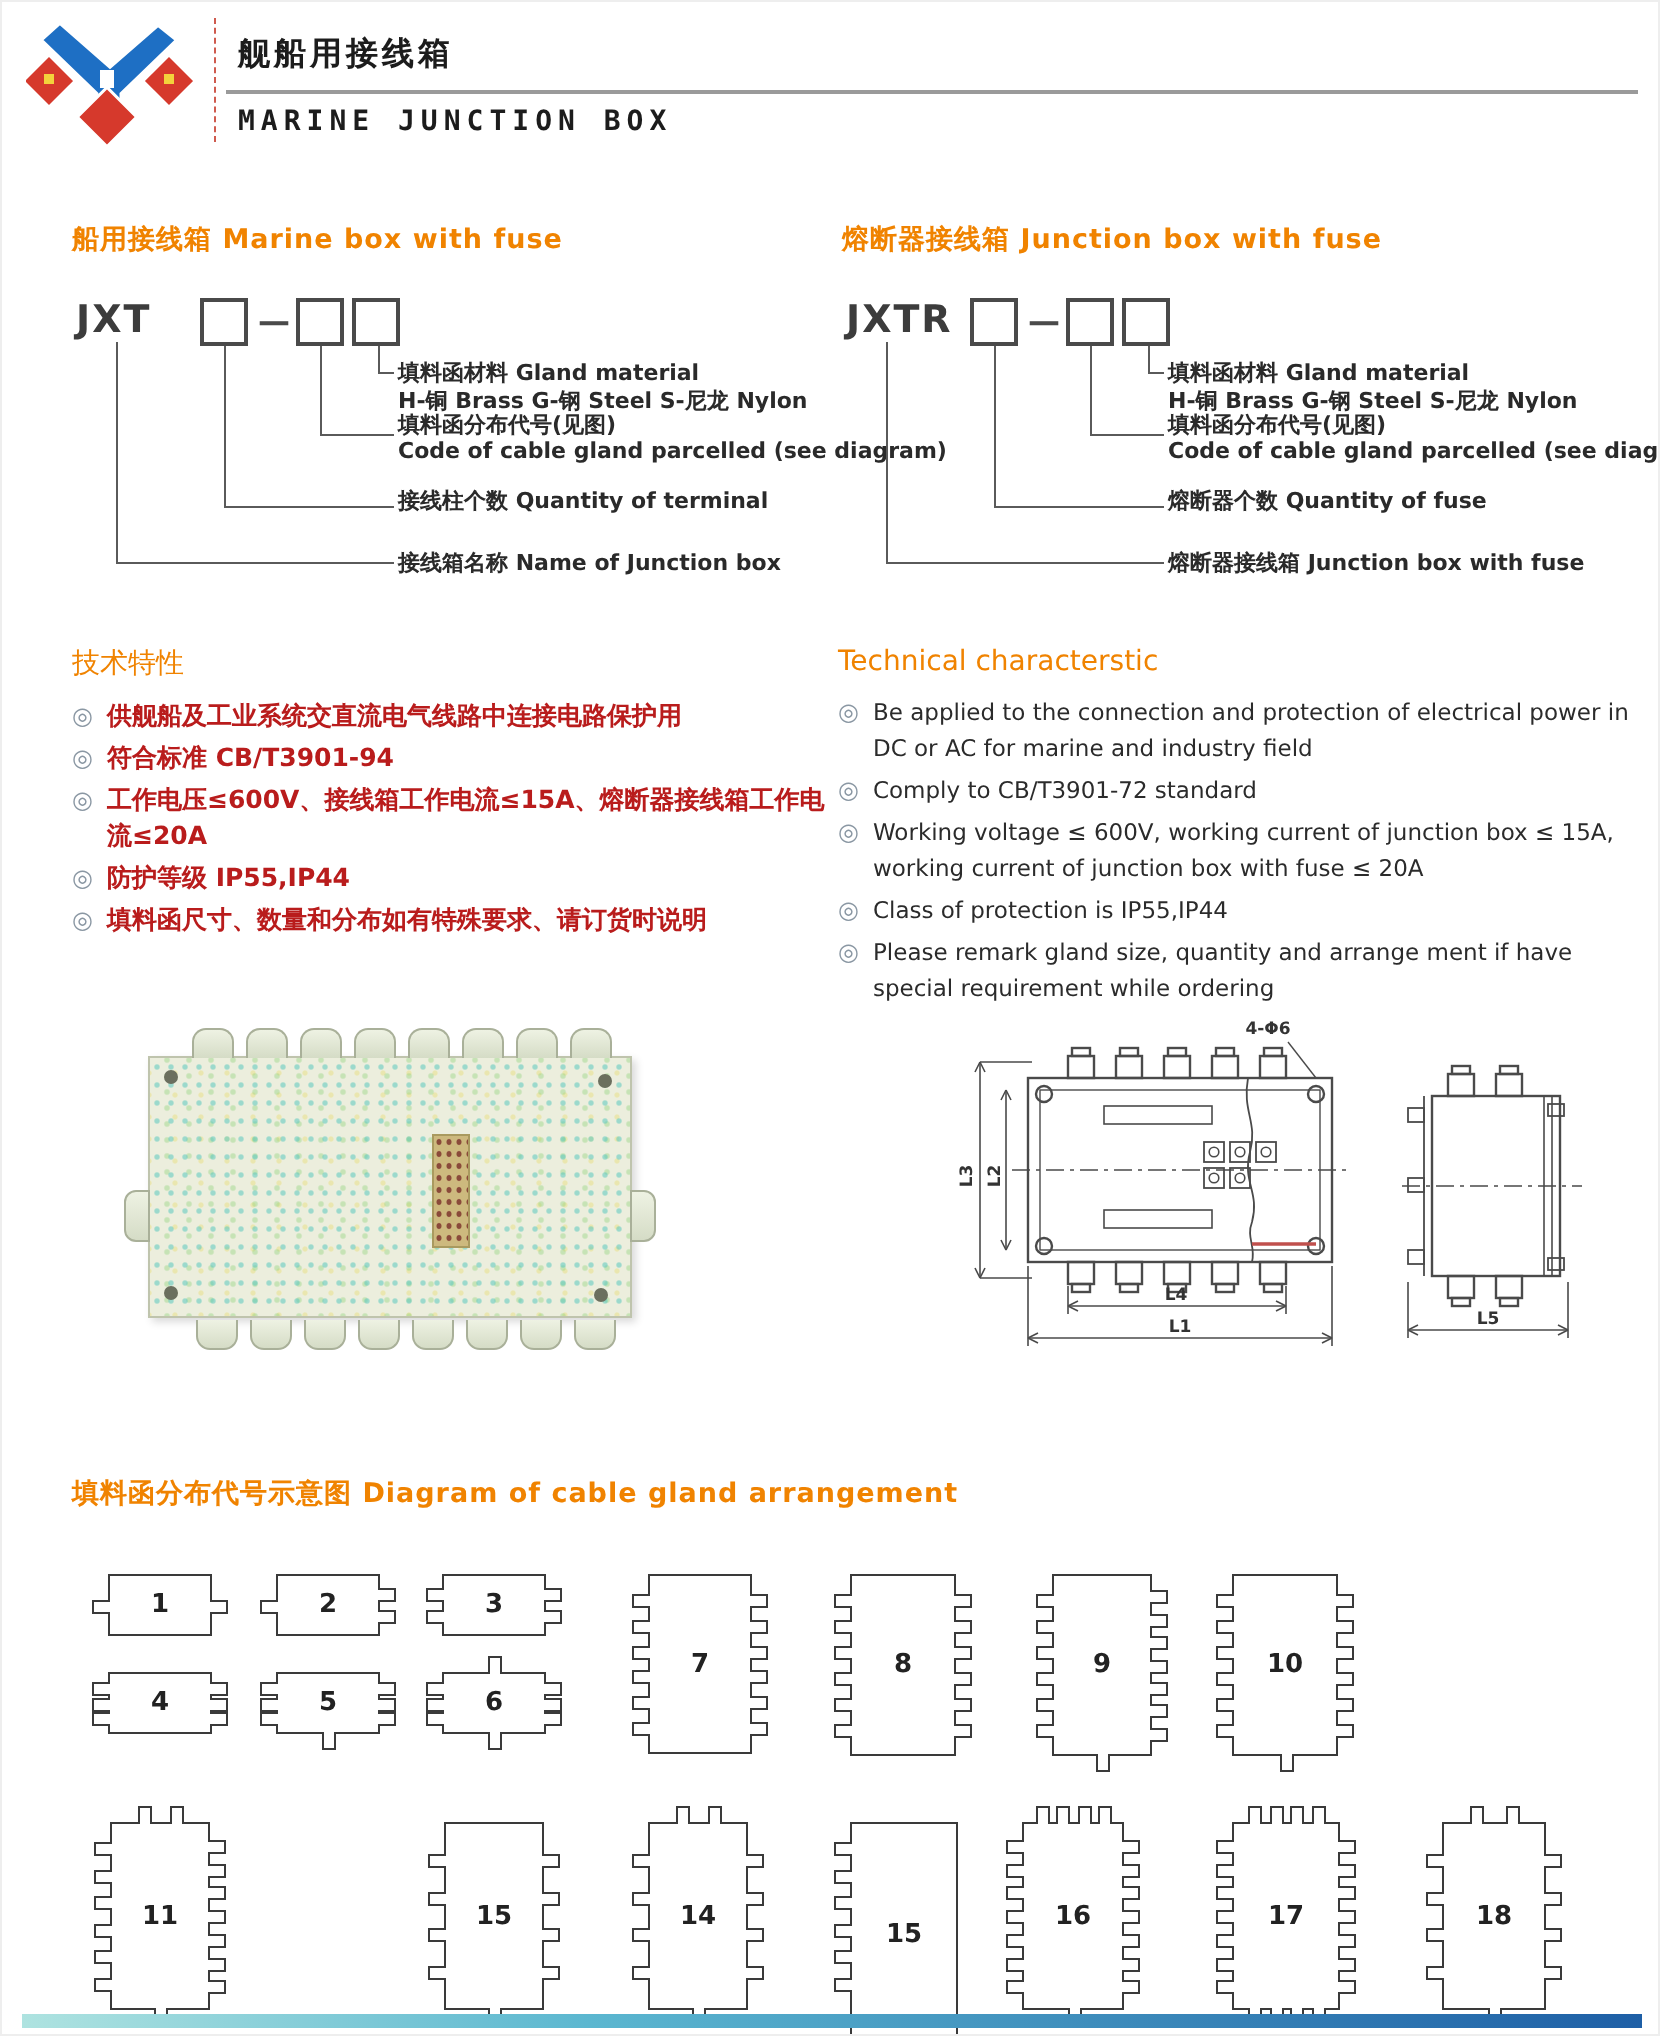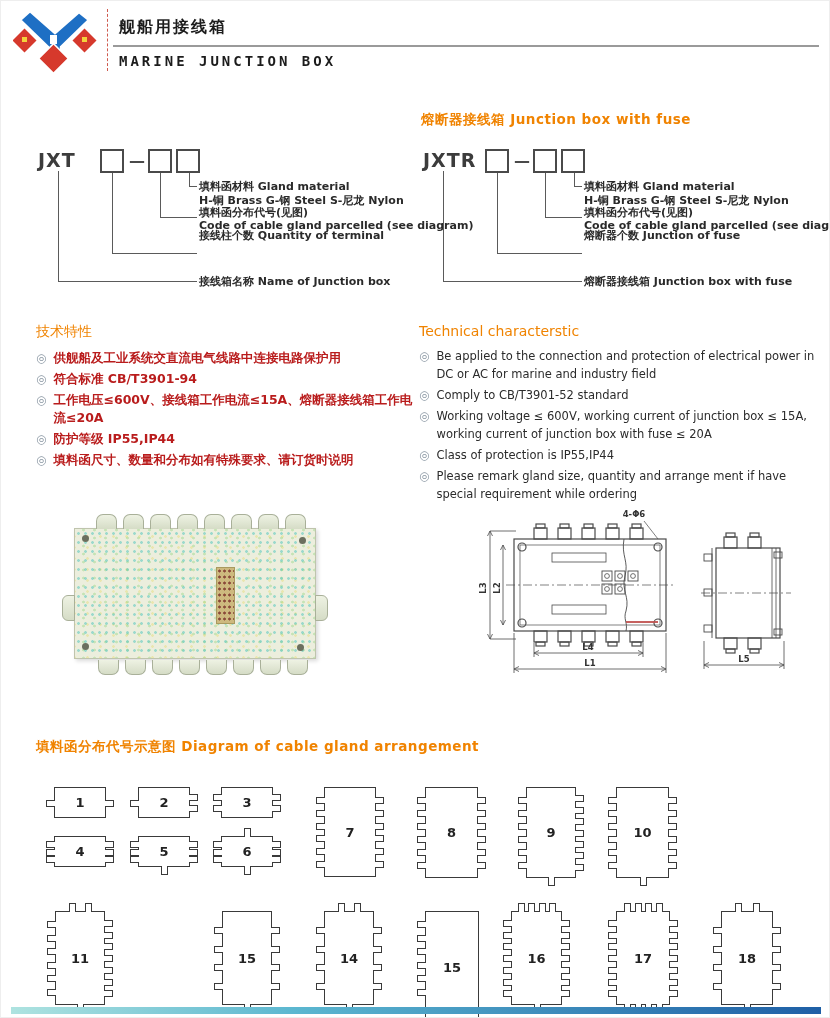--- a/index.html
+++ b/index.html
@@ -19,21 +19,21 @@
   .desig .model{position:absolute;left:2px;top:8px;font-size:19px;font-weight:bold;color:#3c3c3c;letter-spacing:1px;}
   .desig .mbox{position:absolute;top:8px;width:24px;height:24px;border:2px solid #4a4a4a;background:#fff;box-sizing:border-box;}
   .desig .b1{left:64px;} .desig .b2{left:112px;} .desig .b3{left:140px;}
   .desig .dash{position:absolute;left:91px;top:8px;width:20px;text-align:center;font-size:16px;font-weight:bold;color:#4a4a4a;line-height:24px;}
   .elbow{position:absolute;border-left:1px solid #5a5a5a;border-bottom:1px solid #5a5a5a;}
   .e1{left:153px;top:32px;width:7px;height:13px;}
   .e2{left:124px;top:32px;width:36px;height:44px;}
   .e3{left:76px;top:32px;width:84px;height:80px;}
   .e4{left:22px;top:30px;width:138px;height:110px;}
   .dlabel{position:absolute;left:163px;font-size:11px;font-weight:600;color:#2a2a2a;white-space:nowrap;}
-  .dl1a{top:38px;} .dl1b{top:52px;} .dl2a{top:64px;} .dl2b{top:78px;} .dl3{top:87px;text-align:right;} .dl4{top:133px;}
+  .dl1a{top:38px;} .dl1b{top:52px;} .dl2a{top:64px;} .dl2b{top:78px;} .dl3{top:102px;text-align:right;} .dl4{top:133px;}
   
   .tech{position:absolute;width:392px;}
   .tech .th{font-size:14px;font-weight:normal;color:#f08300;margin-bottom:8px;}
   .ti{display:flex;gap:7px;margin-bottom:3px;}
   .ti .b{color:#8a97a3;font-size:12px;line-height:18px;flex:0 0 auto;}
   .tech-cn .ti .t{font-size:12.5px;line-height:18px;font-weight:600;color:#b91c1c;}
   .tech-en .ti .t{font-size:11.5px;line-height:18px;font-weight:400;color:#2b2b2b;}
   
   .photo-wrap{position:absolute;left:61px;top:512px;width:266px;height:164px;}
   .photo-body{position:absolute;left:12px;top:15px;width:242px;height:131px;
@@ -82,20 +82,21 @@
     <rect x="30" y="41" width="21" height="21" transform="rotate(45 40.5 51.5)" fill="#d6392c" stroke="#ffffff" stroke-width="1.5"></rect>
     <rect x="9" y="30" width="5" height="5" fill="#f3d23c"></rect>
     <rect x="69" y="30" width="5" height="5" fill="#f3d23c"></rect>
     <rect x="37" y="28" width="7" height="9" fill="#ffffff"></rect>
   </svg>
   <div class="hdr-sep"></div>
   <div class="hdr-title-cn">舰船用接线箱</div>
   <div class="hdr-rule"></div>
   <div class="hdr-title-en">MARINE JUNCTION BOX</div>
 
+  <div class="oh" style="left:35px;top:110px;">船用接线箱 Marine box with fuse</div>
   <div class="oh" style="left:420px;top:110px;">熔断器接线箱 Junction box with fuse</div>
 
   <div class="desig" style="left:35px;top:140px;">
     <span class="model">JXT</span>
     <div class="mbox b1"></div>
     <span class="dash">—</span>
     <div class="mbox b2"></div>
     <div class="mbox b3"></div>
     <div class="elbow e1"></div>
     <div class="elbow e2"></div>
@@ -116,21 +117,21 @@
     <div class="mbox b2"></div>
     <div class="mbox b3"></div>
     <div class="elbow e1"></div>
     <div class="elbow e2"></div>
     <div class="elbow e3"></div>
     <div class="elbow e4"></div>
     <div class="dlabel dl1a">填料函材料 Gland material</div>
     <div class="dlabel dl1b">H-铜 Brass   G-钢 Steel   S-尼龙 Nylon</div>
     <div class="dlabel dl2a">填料函分布代号(见图)</div>
     <div class="dlabel dl2b">Code of cable gland parcelled (see diagram)</div>
-    <div class="dlabel dl3">熔断器个数 Junction of fuse</div>
+    <div class="dlabel dl3">熔断器个数 Quantity of fuse</div>
     <div class="dlabel dl4">熔断器接线箱 Junction box with fuse</div>
   </div>
 
   <div class="tech tech-cn" style="left:35px;top:322px;width:378px;">
     <div class="th">技术特性</div>
     <div>
       <div class="ti">
           <span class="b">◎</span>
           <span class="t">供舰船及工业系统交直流电气线路中连接电路保护用</span>
         </div>
@@ -155,21 +156,21 @@
 
   <div class="tech tech-en" style="left:418px;top:322px;width:400px;">
     <div class="th">Technical characterstic</div>
     <div>
       <div class="ti">
           <span class="b">◎</span>
           <span class="t">Be applied to the connection and protection of electrical power in DC or AC for marine and industry field</span>
         </div>
       <div class="ti">
           <span class="b">◎</span>
-          <span class="t">Comply to CB/T3901-52 standard</span>
+          <span class="t">Comply to CB/T3901-72 standard</span>
         </div>
       <div class="ti">
           <span class="b">◎</span>
           <span class="t">Working voltage ≤ 600V, working current of junction box ≤ 15A, working current of junction box with fuse ≤ 20A</span>
         </div>
       <div class="ti">
           <span class="b">◎</span>
           <span class="t">Class of protection is IP55,IP44</span>
         </div>
       <div class="ti">

